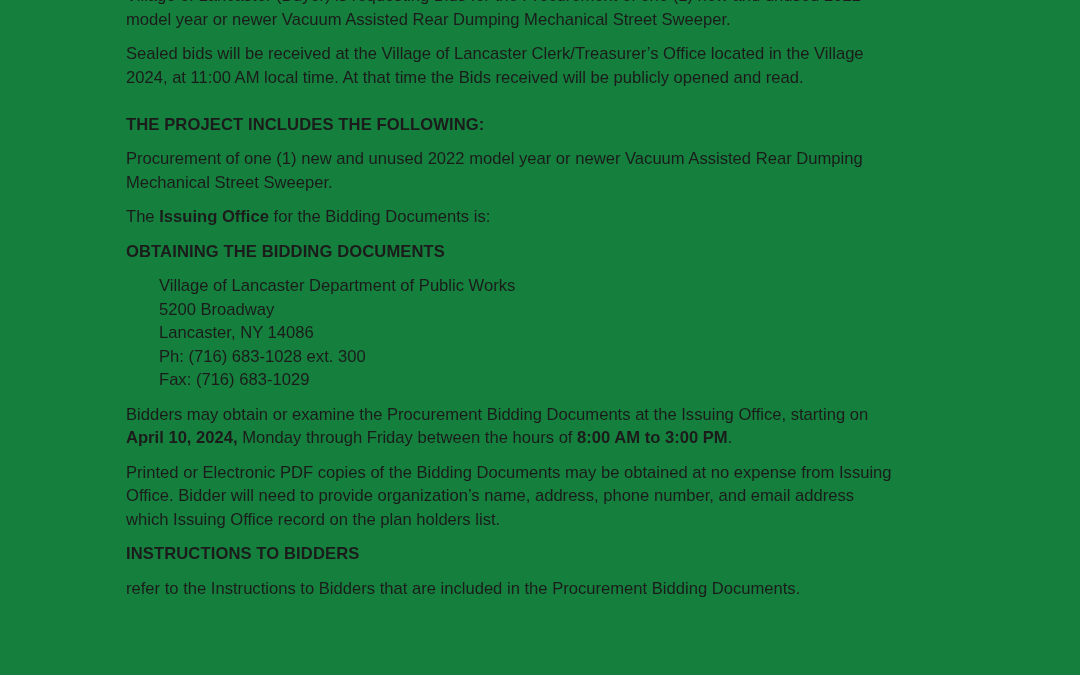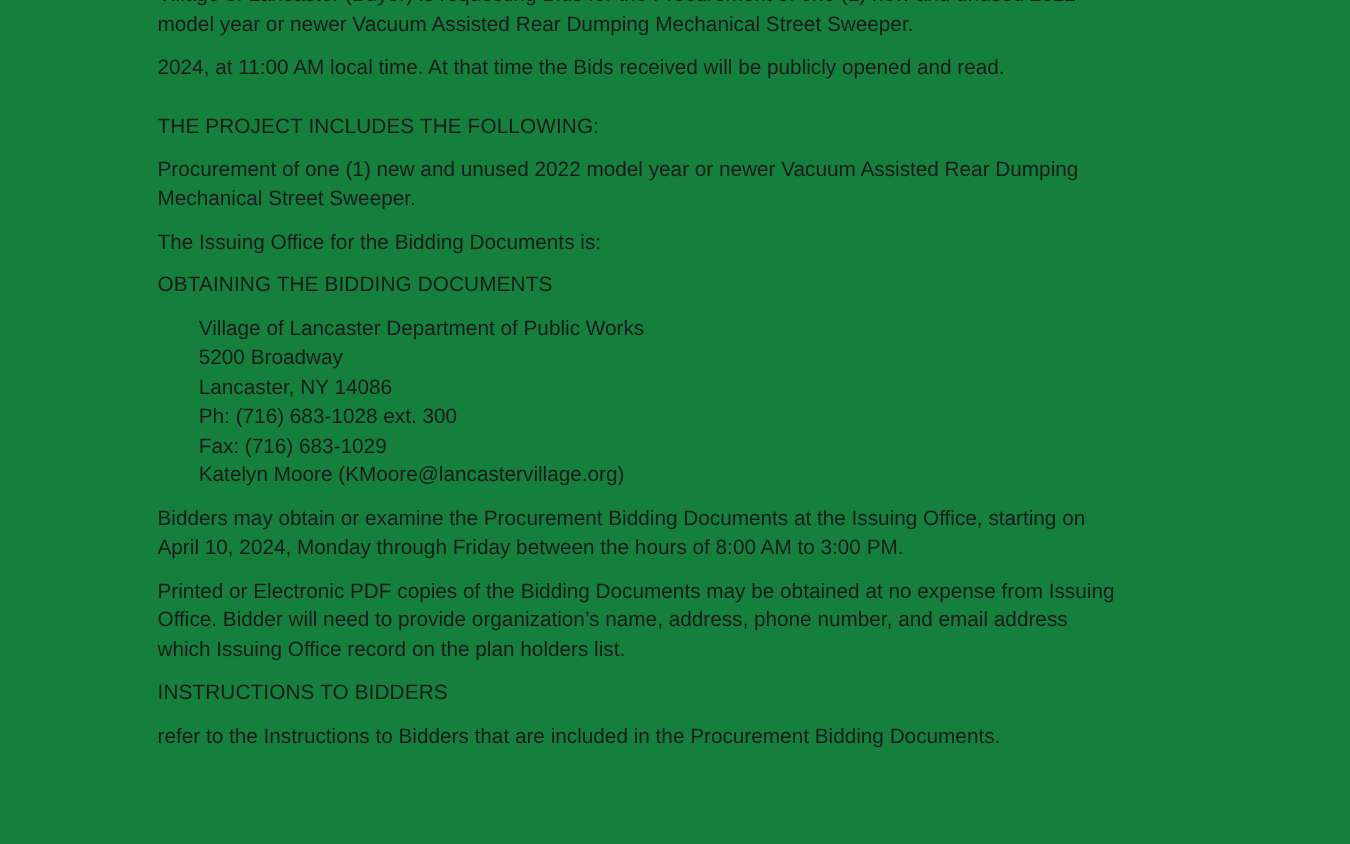--- a/index.html
+++ b/index.html
@@ -27,32 +27,33 @@
   .para {
     margin: 0 0 11px 0;
     font-size: 16.6px;
     line-height: 23.5px;
     font-weight: normal;
   }
   .para.heading { font-weight: bold; letter-spacing: 0.1px; }
   .para.sp-before { margin-top: 23.5px; }
   .para.indent { padding-left: 33px; }
   .line { white-space: nowrap; }
-  .run.bold { font-weight: normal; }
+  .run.bold { font-weight: bold; }
 </style>
 </head>
 <body>
 
 <div class="page">
   <div class="content">
       <div class="para">
         <div class="line"><span class="run">Village of Lancaster (Buyer) is requesting Bids for the Procurement of one (1) new and unused 2022</span></div>
         <div class="line"><span class="run">model year or newer Vacuum Assisted Rear Dumping Mechanical Street Sweeper.</span></div>
       </div>
       <div class="para">
+        <div class="line"><span class="run">Sealed bids will be received at the Village of Lancaster Clerk/Treasurer’s Office located in the Village</span></div>
         <div class="line"><span class="run">2024, at 11:00 AM local time. At that time the Bids received will be publicly opened and read.</span></div>
       </div>
       <div class="para heading sp-before">
         <div class="line"><span class="run bold">THE PROJECT INCLUDES THE FOLLOWING:</span></div>
       </div>
       <div class="para">
         <div class="line"><span class="run">Procurement of one (1) new and unused 2022 model year or newer Vacuum Assisted Rear Dumping</span></div>
         <div class="line"><span class="run">Mechanical Street Sweeper.</span></div>
       </div>
       <div class="para">
@@ -60,21 +61,20 @@
       </div>
       <div class="para heading">
         <div class="line"><span class="run bold">OBTAINING THE BIDDING DOCUMENTS</span></div>
       </div>
       <div class="para indent">
         <div class="line"><span class="run">Village of Lancaster Department of Public Works</span></div>
         <div class="line"><span class="run">5200 Broadway</span></div>
         <div class="line"><span class="run">Lancaster, NY 14086</span></div>
         <div class="line"><span class="run">Ph: (716) 683-1028 ext. 300</span></div>
         <div class="line"><span class="run">Fax: (716) 683-1029</span></div>
-        <div class="line"><span class="run">Katelyn Moore (KMoore@lancastervillage.org)</span></div>
       </div>
       <div class="para">
         <div class="line"><span class="run">Bidders may obtain or examine the Procurement Bidding Documents at the Issuing Office, starting on</span></div>
         <div class="line"><span class="run bold">April 10, 2024,</span><span class="run"> Monday through Friday between the hours of </span><span class="run bold">8:00 AM to 3:00 PM</span><span class="run">.</span></div>
       </div>
       <div class="para">
         <div class="line"><span class="run">Printed or Electronic PDF copies of the Bidding Documents may be obtained at no expense from Issuing</span></div>
         <div class="line"><span class="run">Office. Bidder will need to provide organization’s name, address, phone number, and email address</span></div>
         <div class="line"><span class="run">which Issuing Office record on the plan holders list.</span></div>
       </div>

